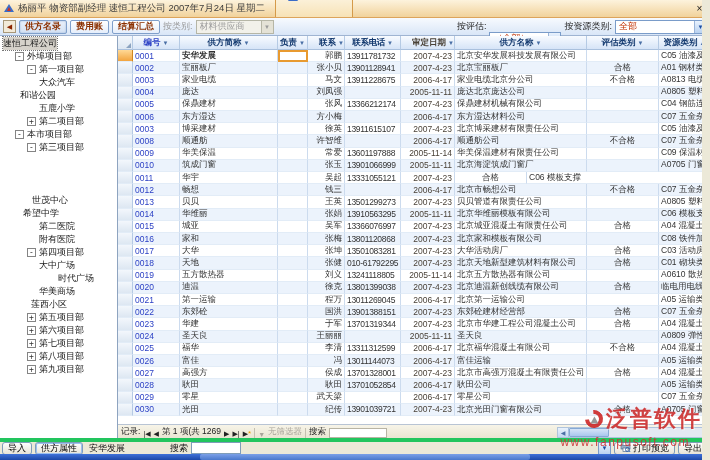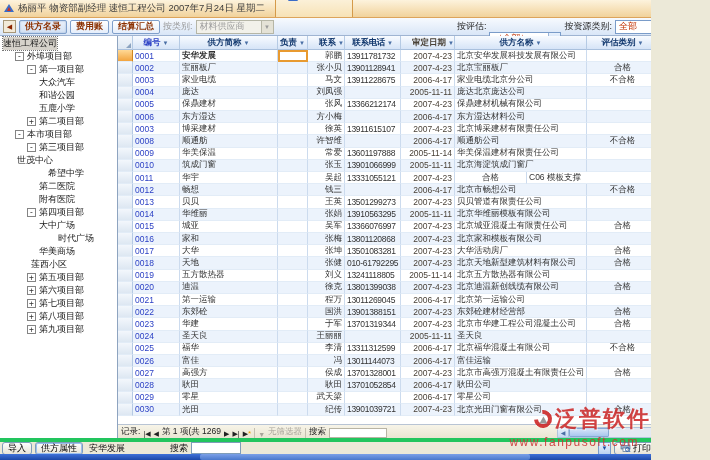--- a/index.html
+++ b/index.html
@@ -1,18 +1,18 @@
 <!DOCTYPE html>
 <html><head>
 <meta charset="utf-8">
 <style>
   * { margin:0; padding:0; box-sizing:border-box; }
   html,body { width:710px; height:460px; overflow:hidden; }
   body { font-family:"Liberation Sans", sans-serif; background:#ece9d8; }
-  #app { position:relative; width:651px; height:460px; overflow:hidden; background:#5eead4; }
+  #app { position:relative; width:702px; height:460px; overflow:hidden; background:#5eead4; }
 
   
   .tabstrip { position:absolute; left:0; top:0; width:710px; height:18px;
     background:linear-gradient(#fdf3dd,#f1d29b); border-bottom:1px solid #dca45c;
     display:flex; align-items:flex-end; }
   .tab-main { display:flex; align-items:center; gap:4px; height:18px; padding:0 10px 0 4px;
     font-size:9.5px; color:#3c3c3c; }
   .tab-active { display:flex; align-items:flex-end; gap:4px; height:17px; padding:16px 12px;
     background:linear-gradient(#fffdf6,#f7e2b6); border:1px solid #d59a49; border-bottom:none;
     border-radius:3px 3px 0 0; font-size:9.5px; font-weight:bold; color:#333; }
@@ -198,42 +198,42 @@
         <span class="exp">-</span>
         <span class="tlabel">外埠项目部</span>
       </div>
       <div class="tree-item" style="padding-left: 27px;">
         <span class="exp">-</span>
         <span class="tlabel">第一项目部</span>
       </div>
       <div class="tree-item" style="padding-left: 39px;">
         <span class="tlabel">大众汽车</span>
       </div>
-      <div class="tree-item" style="padding-left: 39px;">
+      <div class="tree-item" style="padding-left: 20px;">
         <span class="tlabel">和谐公园</span>
       </div>
       <div class="tree-item" style="padding-left: 39px;">
         <span class="tlabel">五鹿小学</span>
       </div>
       <div class="tree-item" style="padding-left: 27px;">
         <span class="exp">+</span>
         <span class="tlabel">第二项目部</span>
       </div>
       <div class="tree-item" style="padding-left: 15px;">
         <span class="exp">-</span>
         <span class="tlabel">本市项目部</span>
       </div>
       <div class="tree-item" style="padding-left: 27px;">
         <span class="exp">-</span>
         <span class="tlabel">第三项目部</span>
       </div>
-      <div class="tree-item" style="padding-left: 17px;">
+      <div class="tree-item" style="padding-left: 32px; margin-top: 40px;">
         <span class="tlabel">世茂中心</span>
       </div>
-      <div class="tree-item" style="padding-left: 48px;">
+      <div class="tree-item" style="padding-left: 23px;">
         <span class="tlabel">希望中学</span>
       </div>
       <div class="tree-item" style="padding-left: 39px;">
         <span class="tlabel">第二医院</span>
       </div>
       <div class="tree-item" style="padding-left: 39px;">
         <span class="tlabel">附有医院</span>
       </div>
       <div class="tree-item" style="padding-left: 27px;">
         <span class="exp">-</span>

